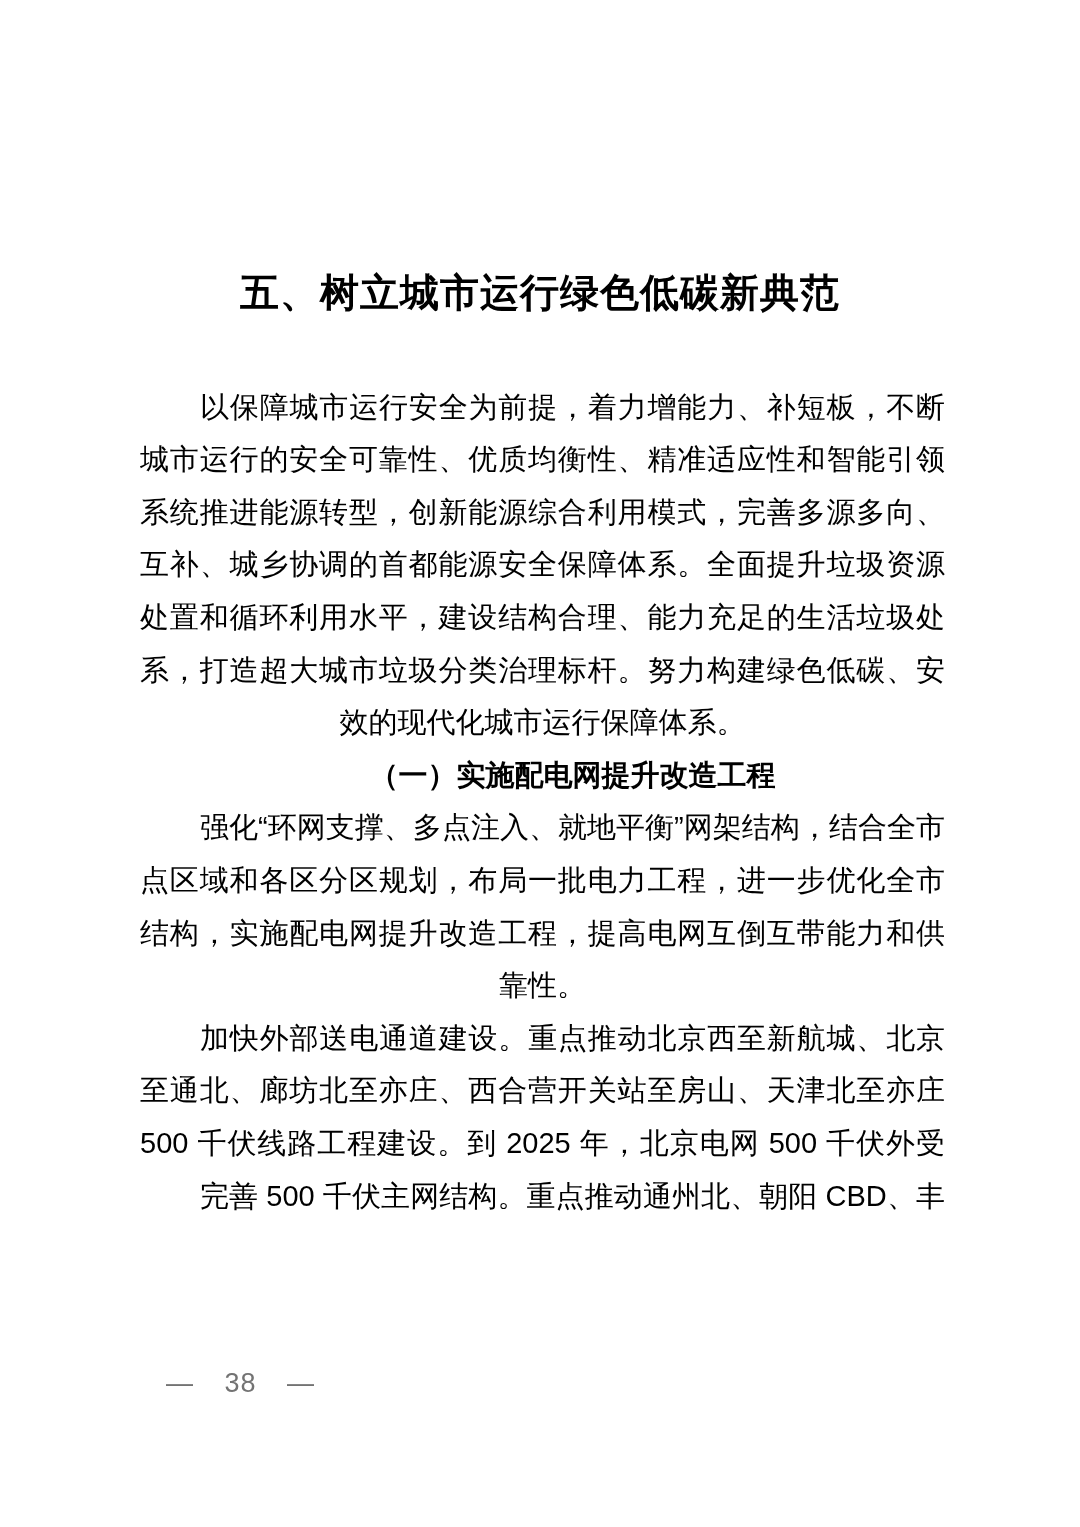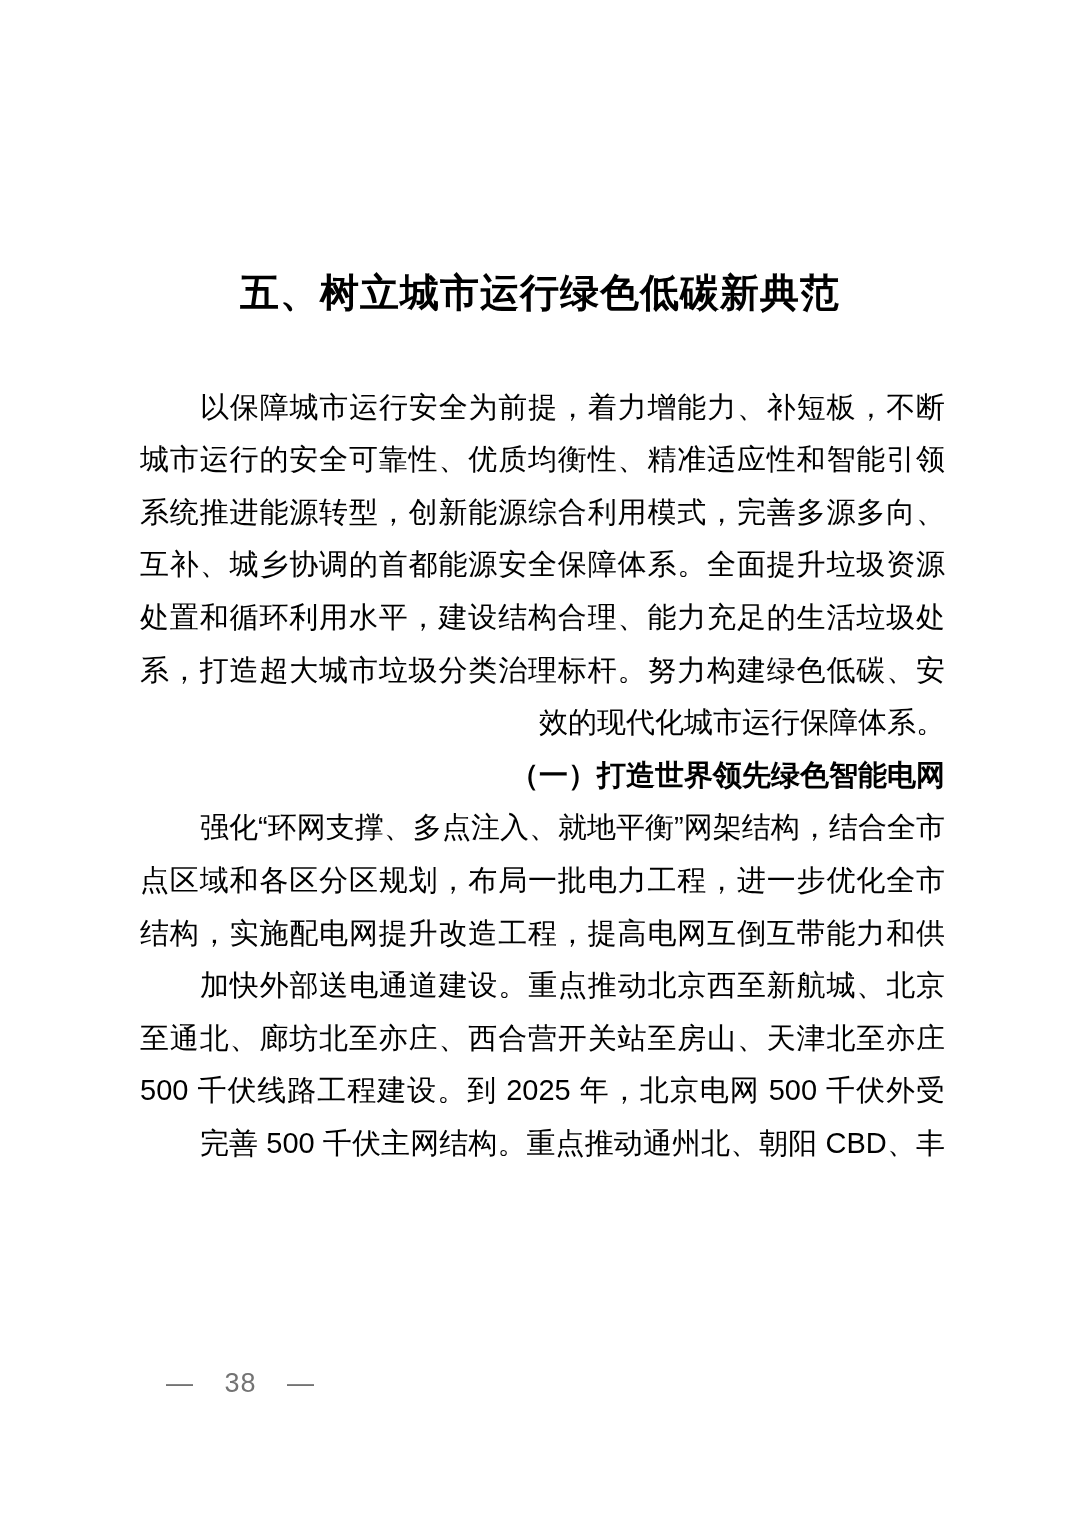--- a/index.html
+++ b/index.html
@@ -26,21 +26,21 @@
     line-height: 1.3;
   }
   .doc-body {
     margin: 62px 135px 0 140px;
   }
   .line {
     font-size: 29px;
     line-height: 52.6px;
     height: 52.6px;
     overflow: hidden;
-    text-align: right;
+    text-align: center;
   }
   .line.indent {
     text-indent: 60px;
   }
   .line.j {
     text-align: justify;
     text-align-last: justify;
     text-justify: inter-character;
   }
   .line.bold {
@@ -63,24 +63,25 @@
   <h1 class="title">五、树立城市运行绿色低碳新典范</h1>
 
   <div class="doc-body">
       <div class="line indent j">以保障城市运行安全为前提，着力增能力、补短板，不断提升</div>
       <div class="line j">城市运行的安全可靠性、优质均衡性、精准适应性和智能引领性。</div>
       <div class="line j">系统推进能源转型，创新能源综合利用模式，完善多源多向、多能</div>
       <div class="line j">互补、城乡协调的首都能源安全保障体系。全面提升垃圾资源化</div>
       <div class="line j">处置和循环利用水平，建设结构合理、能力充足的生活垃圾处理体</div>
       <div class="line j">系，打造超大城市垃圾分类治理标杆。努力构建绿色低碳、安全高</div>
       <div class="line">效的现代化城市运行保障体系。</div>
-      <div class="line indent bold">（一）打造世界领先绿色智能电网</div>
+      <div class="line indent bold">（一）实施配电网提升改造工程</div>
       <div class="line indent j">强化“环网支撑、多点注入、就地平衡”网架结构，结合全市重</div>
       <div class="line j">点区域和各区分区规划，布局一批电力工程，进一步优化全市网架</div>
       <div class="line j">结构，实施配电网提升改造工程，提高电网互倒互带能力和供电可</div>
+      <div class="line">靠性。</div>
       <div class="line indent j">加快外部送电通道建设。重点推动北京西至新航城、北京东</div>
       <div class="line j">至通北、廊坊北至亦庄、西合营开关站至房山、天津北至亦庄等</div>
       <div class="line j">500 千伏线路工程建设。到 2025 年，北京电网 500 千伏外受电通</div>
       <div class="line indent j">完善 500 千伏主网结构。重点推动通州北、朝阳 CBD、丰台</div>
     </div>
 
   <div class="footer">— 38 —</div>
 </div>
 
 </body></html>

